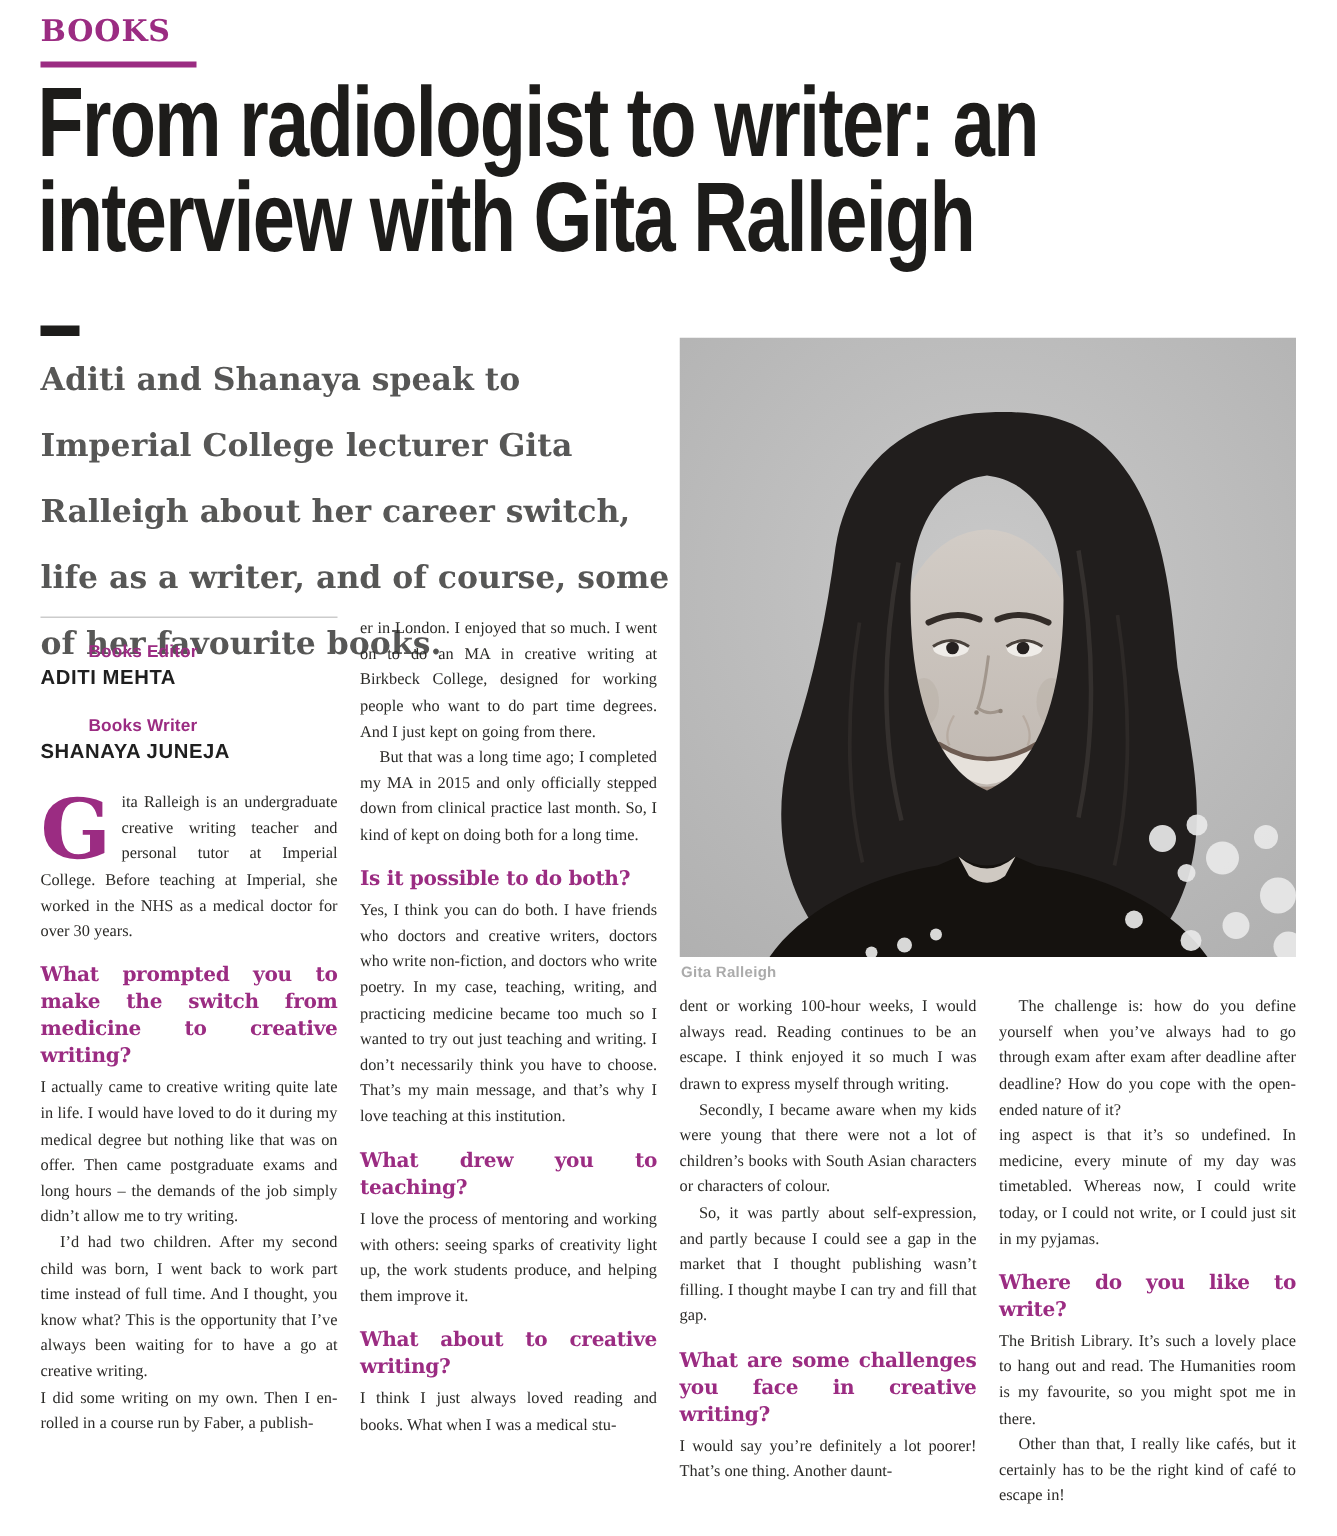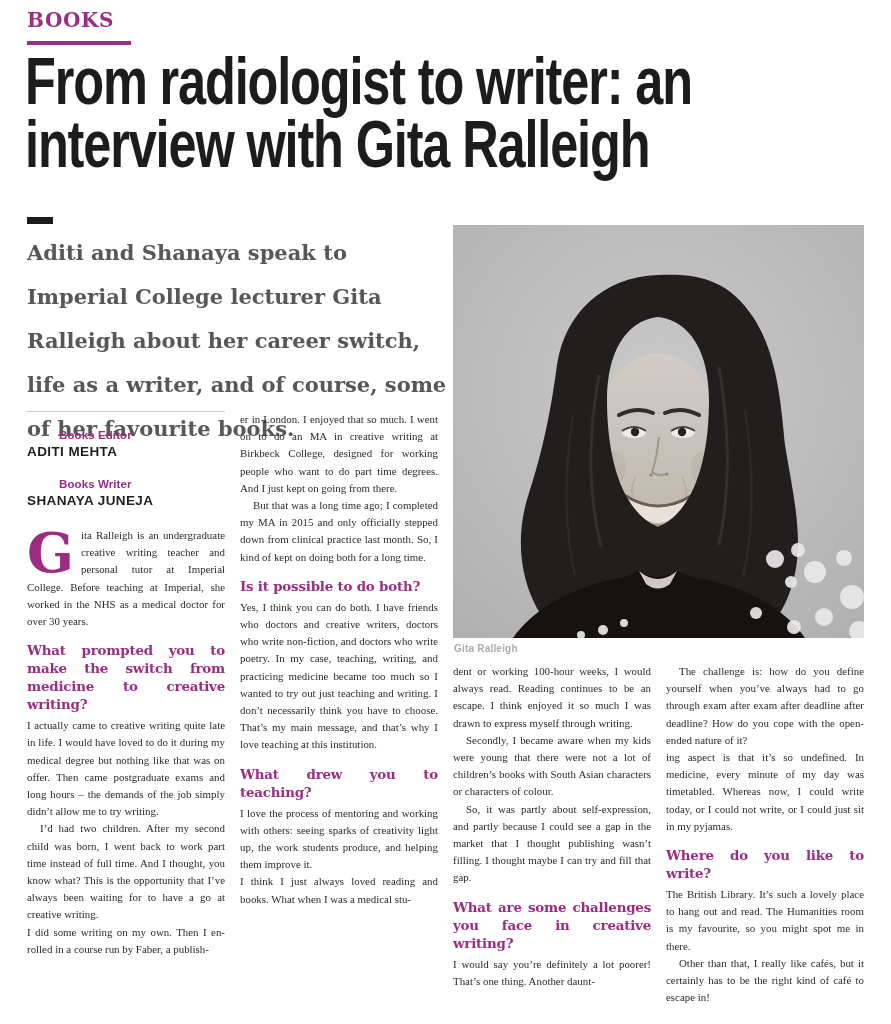--- a/index.html
+++ b/index.html
@@ -140,20 +140,21 @@
     <p class="body">I did some writing on my own. Then I en­rolled in a course run by Faber, a publish-</p>
   </section>
 
   <section class="col c2">
     <p class="body">er in London. I enjoyed that so much. I went on to do an MA in creative writing at Birkbeck College, designed for working people who want to do part time degrees. And I just kept on going from there.</p>
     <p class="body ind">But that was a long time ago; I com­pleted my MA in 2015 and only officially stepped down from clinical practice last month. So, I kind of kept on doing both for a long time.</p>
     <h3 class="q">Is it possible to do both?</h3>
     <p class="body">Yes, I think you can do both. I have friends who doctors and creative writ­ers, doctors who write non-fiction, and doctors who write poetry. In my case, teaching, writing, and practicing med­icine became too much so I wanted to try out just teaching and writing. I don’t necessarily think you have to choose. That’s my main message, and that’s why I love teaching at this institution.</p>
     <h3 class="q">What drew you to teaching?</h3>
     <p class="body">I love the process of mentoring and working with others: seeing sparks of creativity light up, the work students produce, and helping them improve it.</p>
+    <h3 class="q">What about to creative writ­ing?</h3>
     <p class="body">I think I just always loved reading and books. What when I was a medical stu-</p>
   </section>
 
   <section class="col c3">
     <p class="body">dent or working 100-hour weeks, I would always read. Reading continues to be an escape. I think enjoyed it so much I was drawn to express myself through writing.</p>
     <p class="body ind">Secondly, I became aware when my kids were young that there were not a lot of children’s books with South Asian characters or characters of colour.</p>
     <p class="body ind">So, it was partly about self-expres­sion, and partly because I could see a gap in the market that I thought pub­lishing wasn’t filling. I thought maybe I can try and fill that gap.</p>
     <h3 class="q">What are some challenges you face in creative writing?</h3>
     <p class="body">I would say you’re definitely a lot poor­er! That’s one thing. Another daunt-</p>
   </section>

